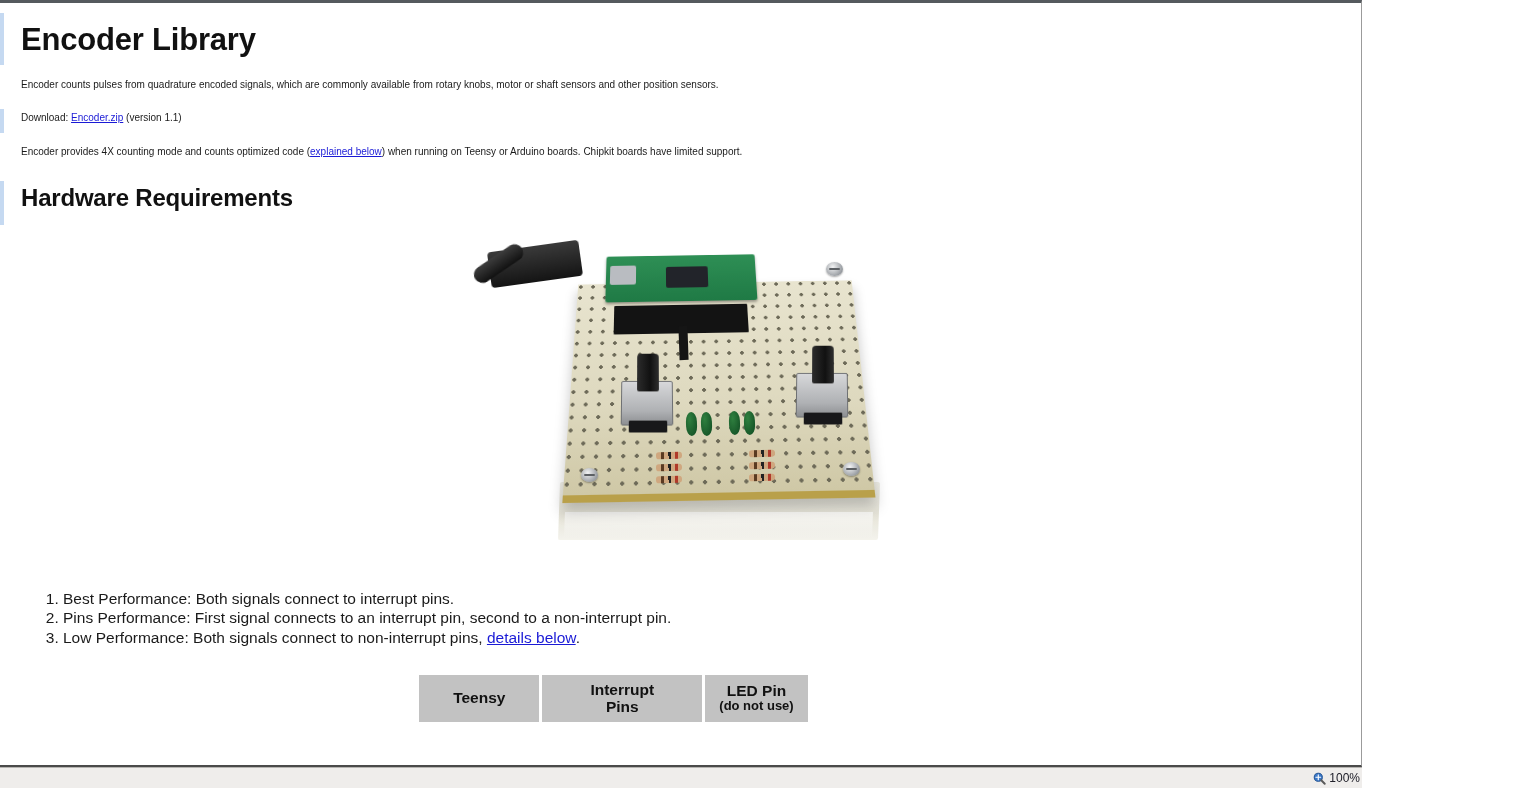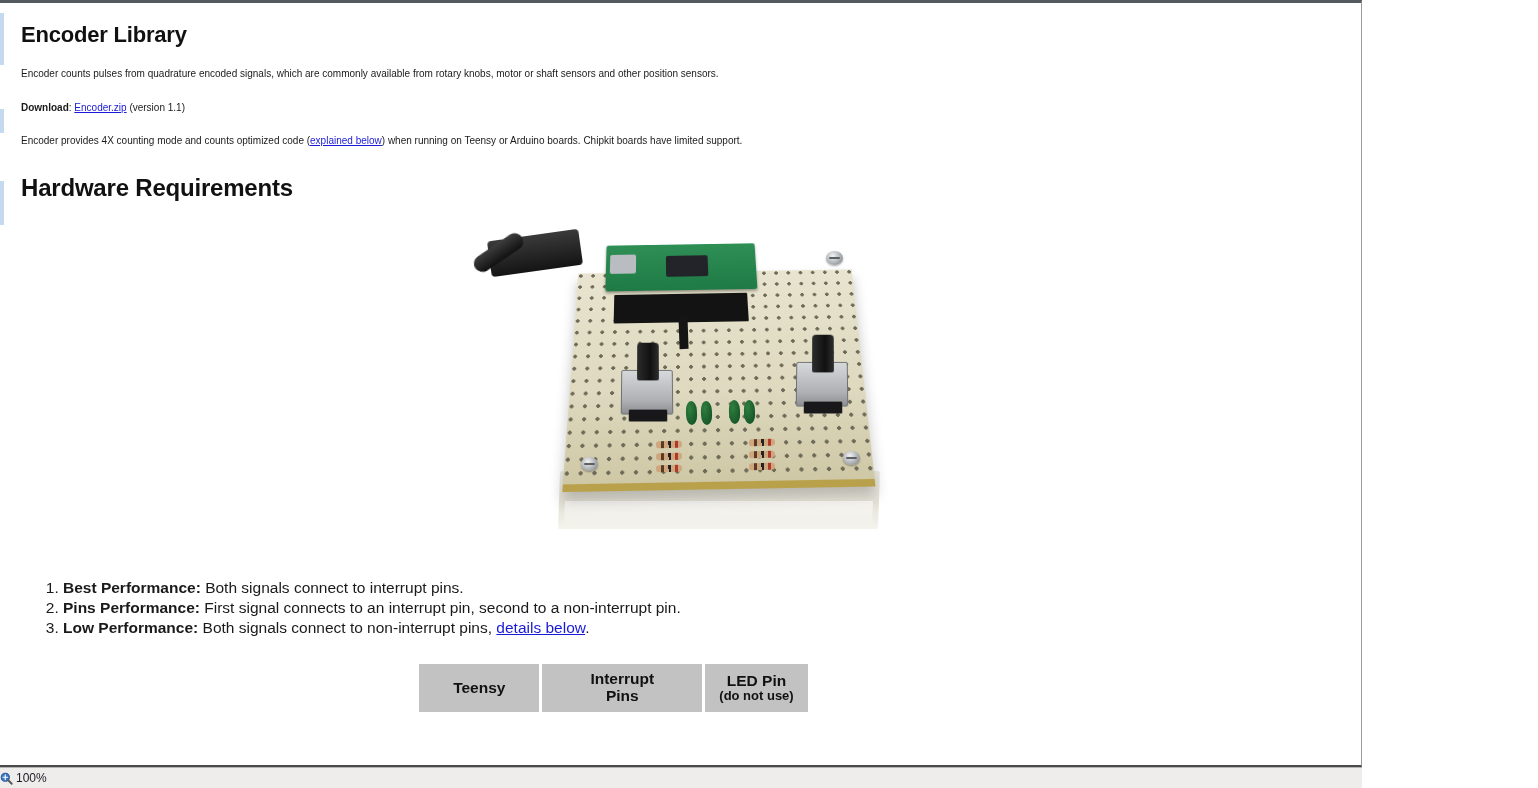--- a/index.html
+++ b/index.html
@@ -43,21 +43,21 @@
   .g3 { top: 178px; height: 44px; }
 
   #page {
     position: absolute;
     left: 0; top: 3px;
     width: 1356px;
     padding: 0 0 0 21px;
   }
 
   h1.title {
-    font-size: 22px;
+    font-size: 31px;
     font-weight: bold;
     color: #111111;
     margin: 16px 0 0 0;
     letter-spacing: -0.2px;
     line-height: 1.15;
   }
 
   h2.section {
     font-size: 24px;
     font-weight: bold;
@@ -72,21 +72,21 @@
     color: #1a1a1a;
     margin: 20px 0 0 0;
     line-height: 1.35;
   }
 
   a.link {
     color: #1a1ad6;
     text-decoration: underline;
   }
 
-  b { font-weight: bold; }
+  b { font-weight: normal; }
 
   
   .photo-wrap {
     margin: 18px 0 0 0;
     display: flex;
     justify-content: flex-start;
   }
   .photo {
     position: relative;
     margin-left: 450px;
@@ -263,21 +263,21 @@
   #statusbar {
     position: absolute;
     left: 0;
     top: 767px;
     width: 1362px;
     height: 21px;
     background: #efedeb;
     border-top: 1px solid #b6b4b1;
     display: flex;
     align-items: center;
-    justify-content: flex-start;
+    justify-content: flex-end;
     padding-right: 2px;
   }
   .zoom-ind {
     display: flex;
     align-items: center;
     gap: 3px;
     font-size: 12px;
     color: #20202a;
     padding-right: 0px;
   }

